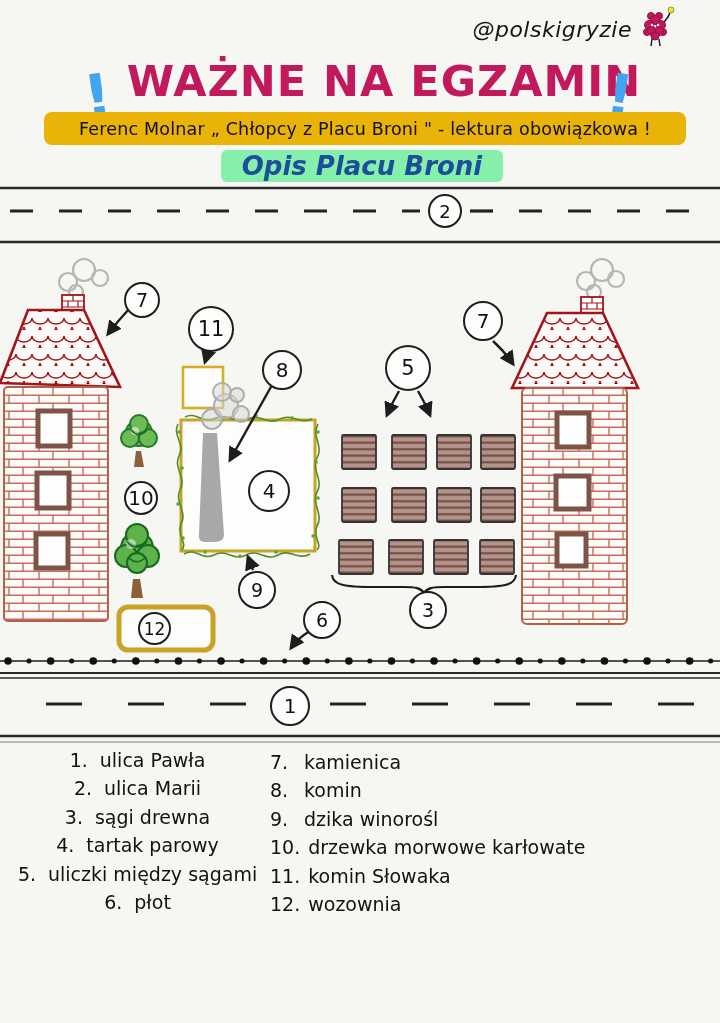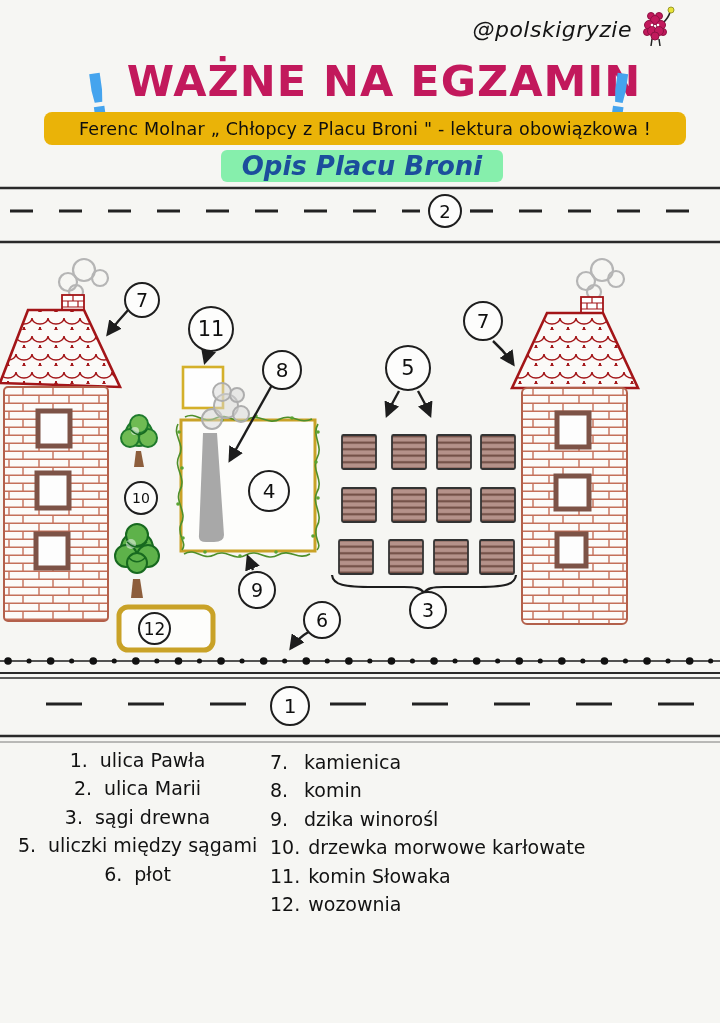--- a/index.html
+++ b/index.html
@@ -254,21 +254,21 @@
     </div>
   <div class="marker" style="left:262px;top:350px;width:40px;height:40px;font-size:20px;">
       <span>8</span>
     </div>
   <div class="marker" style="left:385px;top:345px;width:46px;height:46px;font-size:21px;">
       <span>5</span>
     </div>
   <div class="marker" style="left:463px;top:301px;width:40px;height:40px;font-size:20px;">
       <span>7</span>
     </div>
-  <div class="marker" style="left:124px;top:481px;width:34px;height:34px;font-size:14px;">
+  <div class="marker" style="left:124px;top:481px;width:34px;height:34px;font-size:20px;">
       <span>10</span>
     </div>
   <div class="marker" style="left:248px;top:470px;width:42px;height:42px;font-size:20px;">
       <span>4</span>
     </div>
   <div class="marker" style="left:238px;top:571px;width:38px;height:38px;font-size:19px;">
       <span>9</span>
     </div>
   <div class="marker" style="left:409px;top:591px;width:38px;height:38px;font-size:19px;">
       <span>3</span>
@@ -280,20 +280,21 @@
       <span>12</span>
     </div>
   <div class="marker" style="left:270px;top:686px;width:40px;height:40px;font-size:20px;">
       <span>1</span>
     </div>
 
   <div class="legend-col legend-col-1">
     <div class="lg-row"><span class="lg-num">1.</span><span>ulica Pawła</span></div>
     <div class="lg-row"><span class="lg-num">2.</span><span>ulica Marii</span></div>
     <div class="lg-row"><span class="lg-num">3.</span><span>sągi drewna</span></div>
+    <div class="lg-row"><span class="lg-num">4.</span><span>tartak parowy</span></div>
     <div class="lg-row"><span class="lg-num">5.</span><span>uliczki między sągami</span></div>
     <div class="lg-row"><span class="lg-num">6.</span><span>płot</span></div>
   </div>
   <div class="legend-col legend-col-2">
     <div class="lg-row"><span class="lg-num">7.</span><span>kamienica</span></div>
     <div class="lg-row"><span class="lg-num">8.</span><span>komin</span></div>
     <div class="lg-row"><span class="lg-num">9.</span><span>dzika winorośl</span></div>
     <div class="lg-row"><span class="lg-num">10.</span><span>drzewka morwowe karłowate</span></div>
     <div class="lg-row"><span class="lg-num">11.</span><span>komin Słowaka</span></div>
     <div class="lg-row"><span class="lg-num">12.</span><span>wozownia</span></div>

